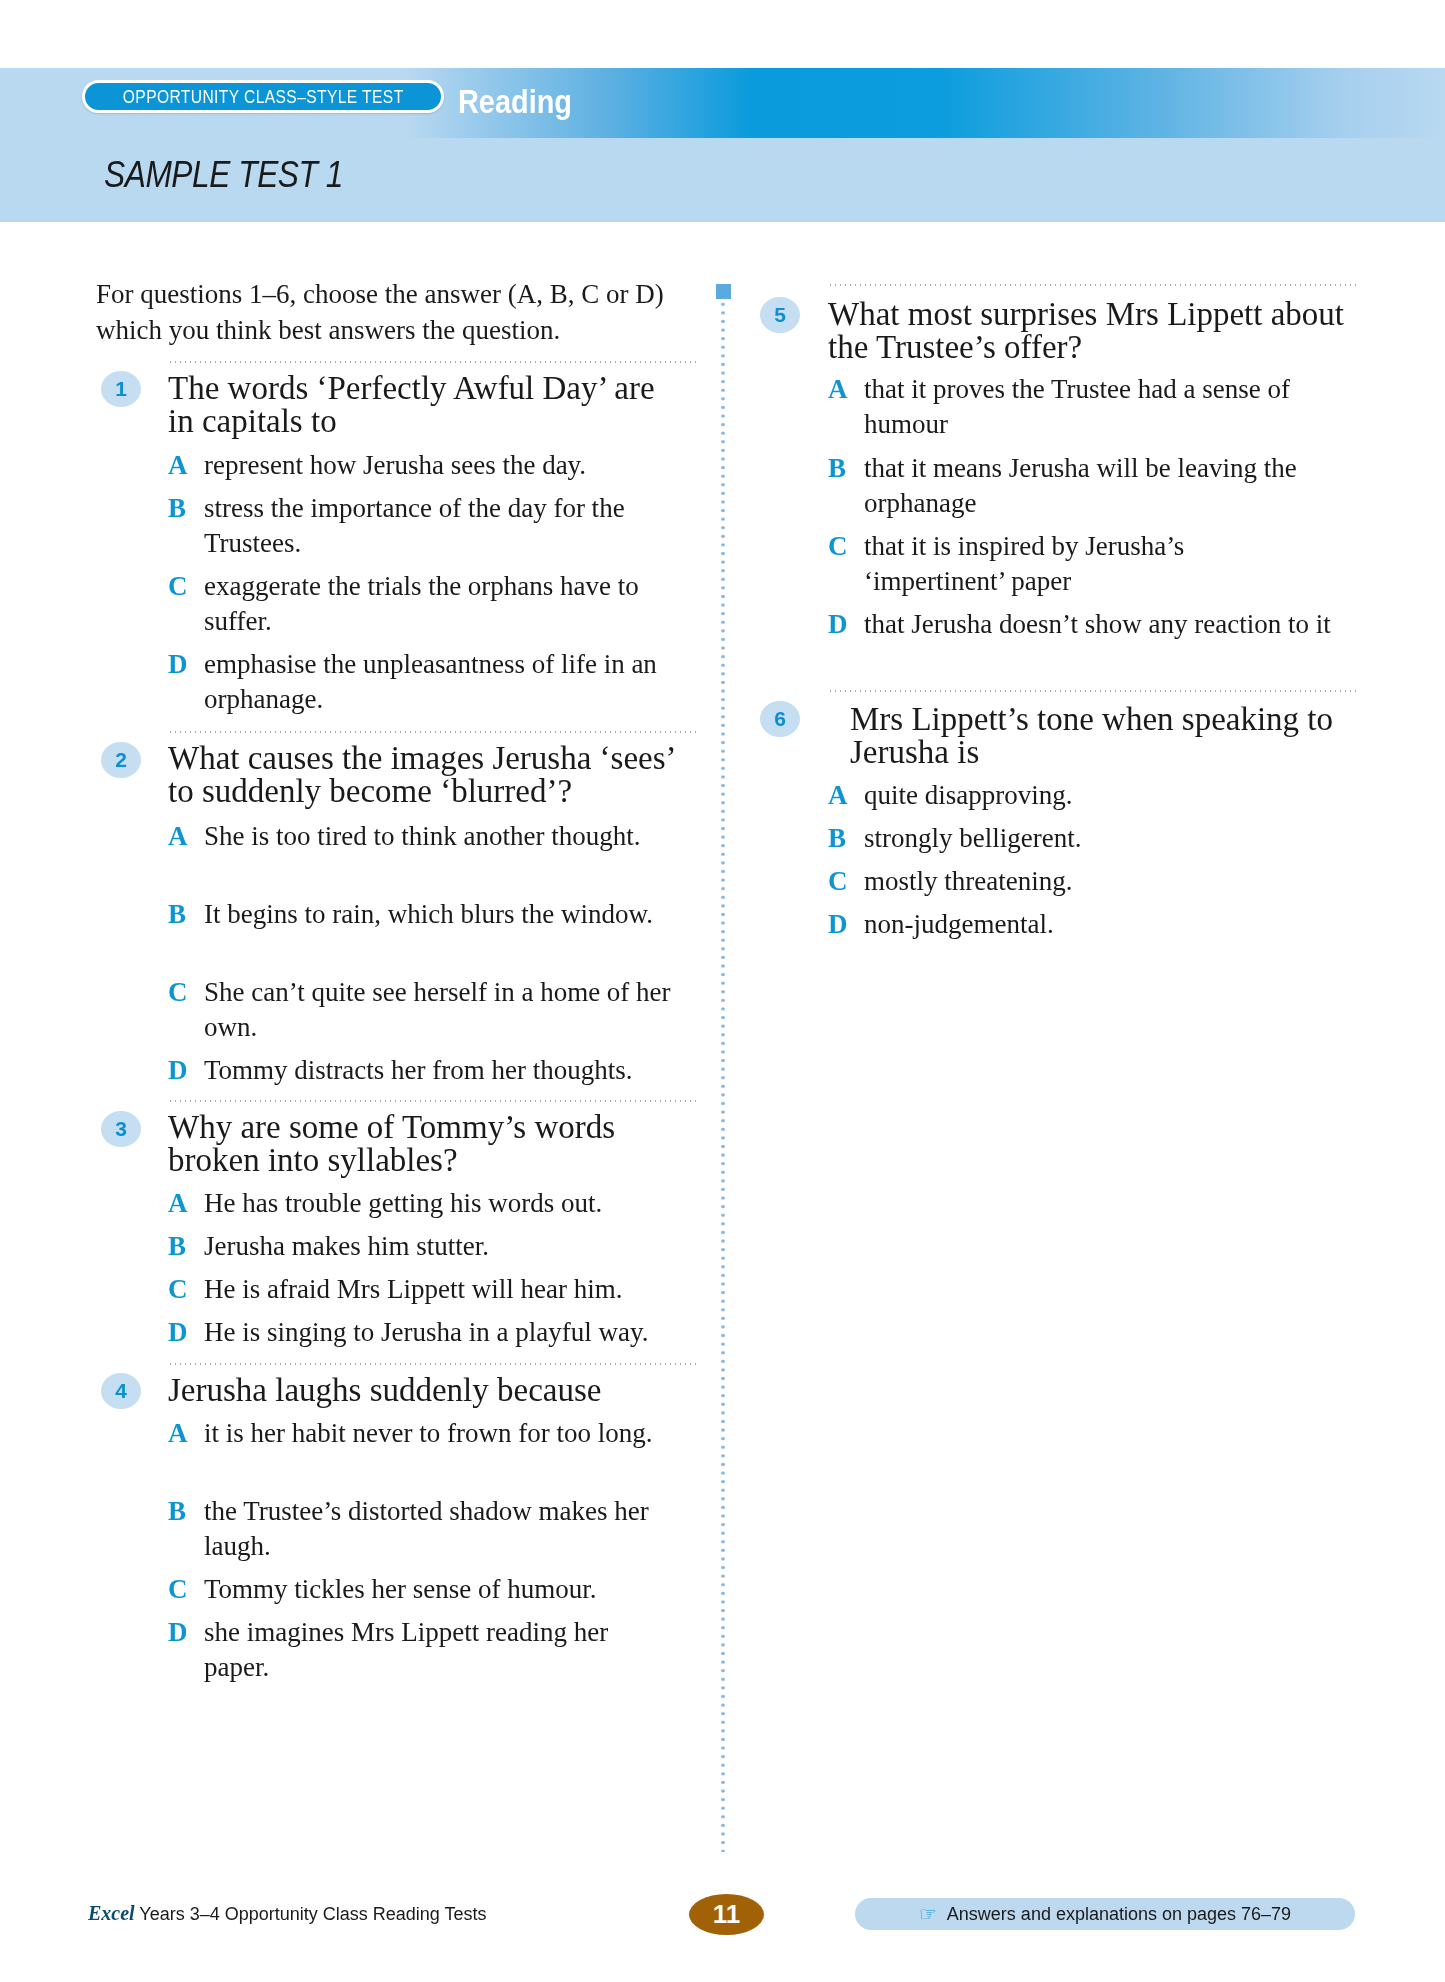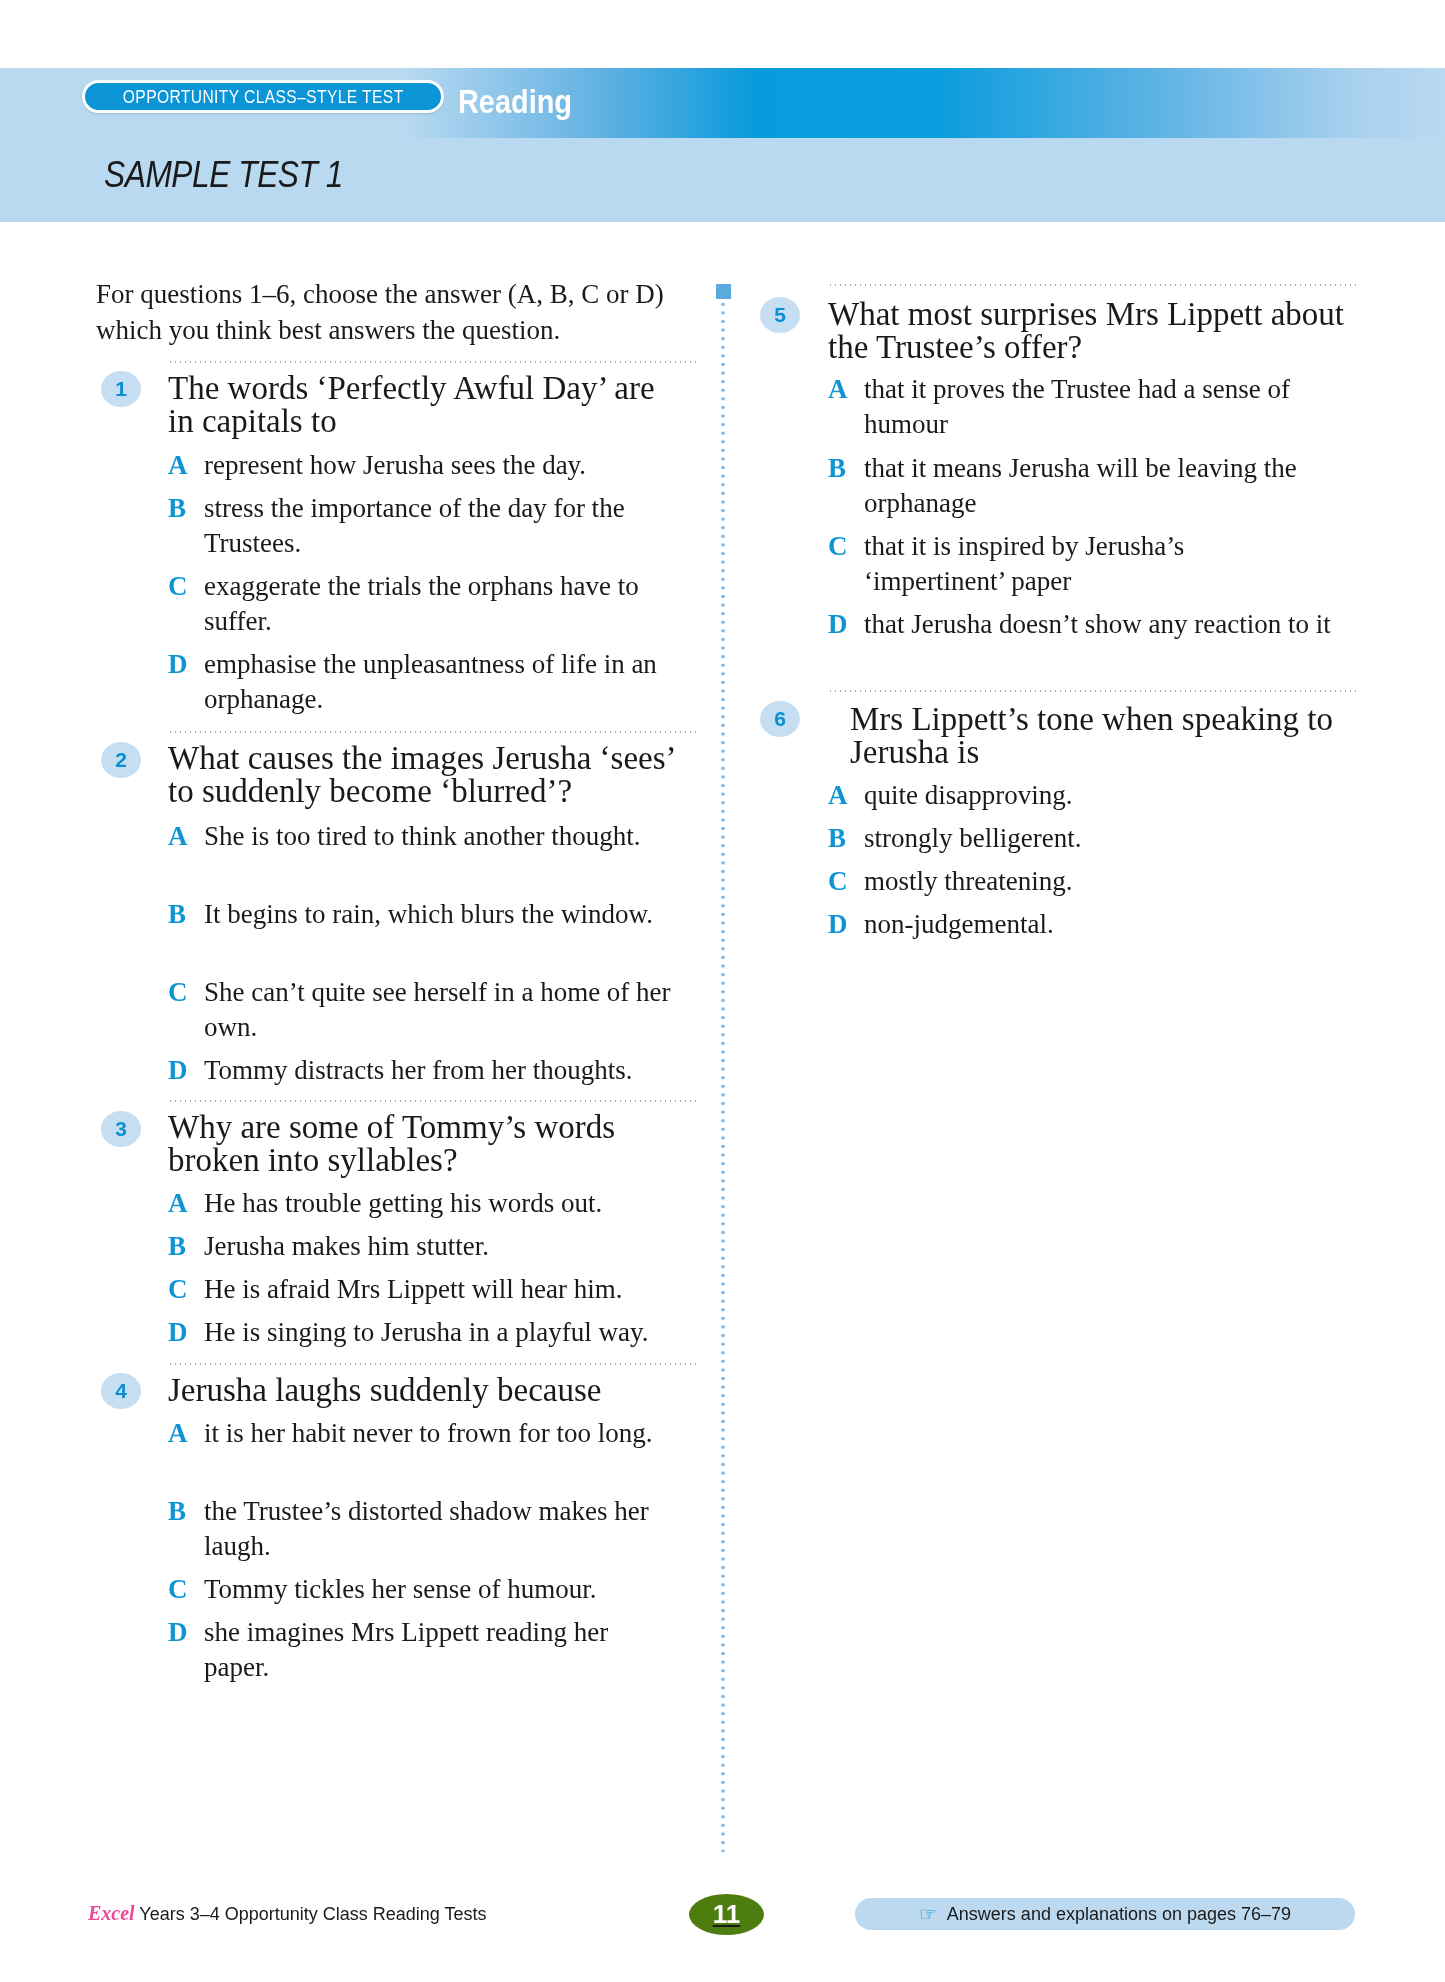--- a/index.html
+++ b/index.html
@@ -76,26 +76,26 @@
   .opt .letter {
     position: absolute; left: 0; top: 0; font-weight: bold; color: #0d95d3;
   }
   .opt .otext { display: block; margin-left: 36px; }
   .footer-book {
     position: absolute; left: 88px; top: 1902px;
     font-family: "Liberation Sans", "DejaVu Sans", sans-serif; font-size: 18px; color: #1a1a1a;
   }
   .footer-book .brand {
     font-family: "Liberation Serif", "DejaVu Serif", serif; font-style: italic; font-weight: bold;
-    color: #ec4899; font-size: 20px;
+    color: #0c4a6e; font-size: 20px;
   }
   .page-num {
     position: absolute; left: 689px; top: 1894px; width: 75px; height: 41px;
-    border-radius: 50%; background: #4d7c0f;
-    display: flex; align-items: center; justify-content: center; text-decoration: underline;
+    border-radius: 50%; background: #a16207;
+    display: flex; align-items: center; justify-content: center;
   }
   .page-num span {
     font-family: "Liberation Sans", "DejaVu Sans", sans-serif; font-weight: bold; color: #fff; font-size: 26px;
   }
   .answers-pill {
     position: absolute; left: 855px; top: 1898px; width: 500px; height: 32px;
     border-radius: 16px; background: #bcd9f0;
     display: flex; align-items: center; justify-content: center; gap: 10px;
   }
   .answers-pill .hand-icon { color: #0b8fcf; font-size: 20px; line-height: 1; }

